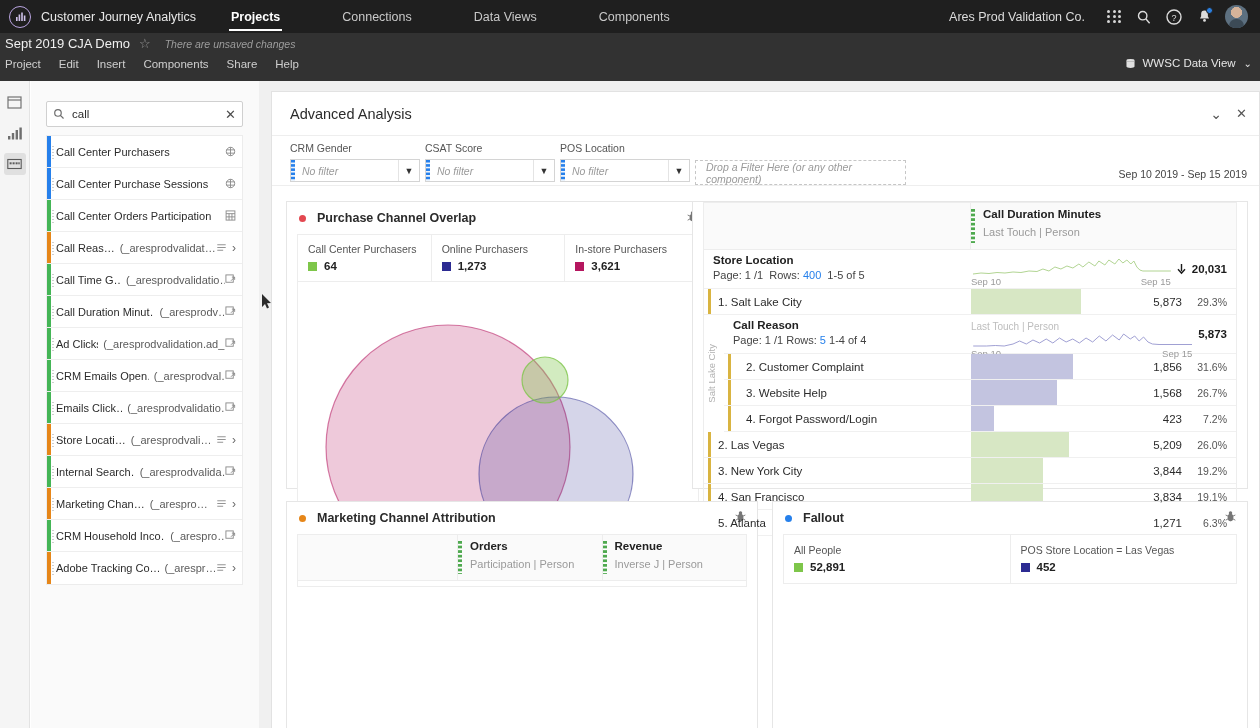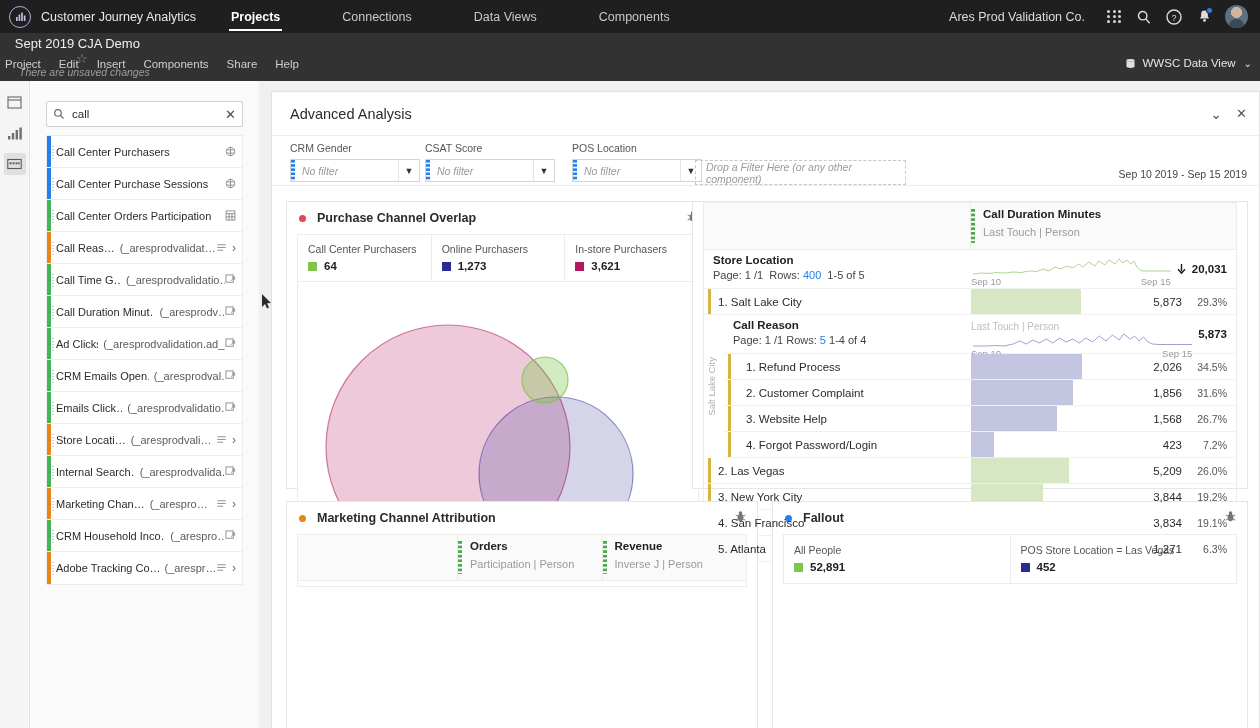--- a/index.html
+++ b/index.html
@@ -55,21 +55,21 @@
   .avatar::after {
     content: ""; position: absolute; left: 4px; right: 4px; bottom: 0; height: 9px;
     background: #3c4a56; border-radius: 7px 7px 0 0;
   }
 
   
   .projbar {
     position: absolute; left: 0; top: 33px; width: 1260px; height: 48px;
     background: #323232; color: #e6e6e6;
   }
-  .proj-title-row { position: absolute; left: 5px; top: 3px; display: flex; align-items: center; flex-direction: column; }
+  .proj-title-row { position: absolute; left: 5px; top: 3px; display: flex; align-items: center; }
   .proj-title { font-size: 13px; color: #f0f0f0; }
   .star { margin-left: 9px; color: #9a9a9a; font-size: 13px; }
   .unsaved { margin-left: 14px; font-size: 10.5px; color: #9d9d9d; font-style: italic; }
   .proj-menu { position: absolute; left: 5px; top: 25px; display: flex; align-items: center; }
   .proj-menu span { font-size: 11.5px; color: #cfcfcf; padding: 0 9px; white-space: nowrap; }
   .proj-menu span:first-child { padding-left: 0; }
   .dataview {
     position: absolute; right: 8px; top: 24px; display: flex; align-items: center;
     font-size: 11.5px; color: #e6e6e6;
   }
@@ -546,21 +546,21 @@
         </div>
       </div>
       <div class="fgroup" style="left:153px;">
         <div class="flabel">CSAT Score</div>
         <div class="fsel">
           <div class="lbar"></div>
           <div class="fval">No filter</div>
           <div class="fcaret">▼</div>
         </div>
       </div>
-      <div class="fgroup" style="left:300px;">
+      <div class="fgroup" style="left:288px;">
         <div class="flabel">POS Location</div>
         <div class="fsel">
           <div class="lbar"></div>
           <div class="fval">No filter</div>
           <div class="fcaret">▼</div>
         </div>
       </div>
       <div class="fdrop">
         <span>Drop a Filter Here (or any other component)</span>
       </div>
@@ -677,29 +677,20 @@
                   </svg>
                   <div class="sparklabels">
                     <span>Sep 10</span>
                     <span>Sep 15</span>
                   </div>
                 </div>
                 <div class="gh-total">5,873</div>
               </div>
               <div class="trow">
                 <div class="ybar" style="left:4px;"></div>
-                <div class="bar" style="left:247px; width:110.89285714285714px; background:#c3c4e0;"></div>
-                <div class="tname" style="padding-left:22px; position:relative; z-index:2;">1. Refund Process</div>
-                <div class="tvals" style="position:relative; z-index:2;">
-                  <span class="tnum">2,026</span>
-                  <span class="tpct">34.5%</span>
-                </div>
-              </div>
-              <div class="trow">
-                <div class="ybar" style="left:4px;"></div>
                 <div class="bar" style="left:247px; width:101.57142857142857px; background:#c3c4e0;"></div>
                 <div class="tname" style="padding-left:22px; position:relative; z-index:2;">2. Customer Complaint</div>
                 <div class="tvals" style="position:relative; z-index:2;">
                   <span class="tnum">1,856</span>
                   <span class="tpct">31.6%</span>
                 </div>
               </div>
               <div class="trow">
                 <div class="ybar" style="left:4px;"></div>
                 <div class="bar" style="left:247px; width:85.82142857142857px; background:#c3c4e0;"></div>

